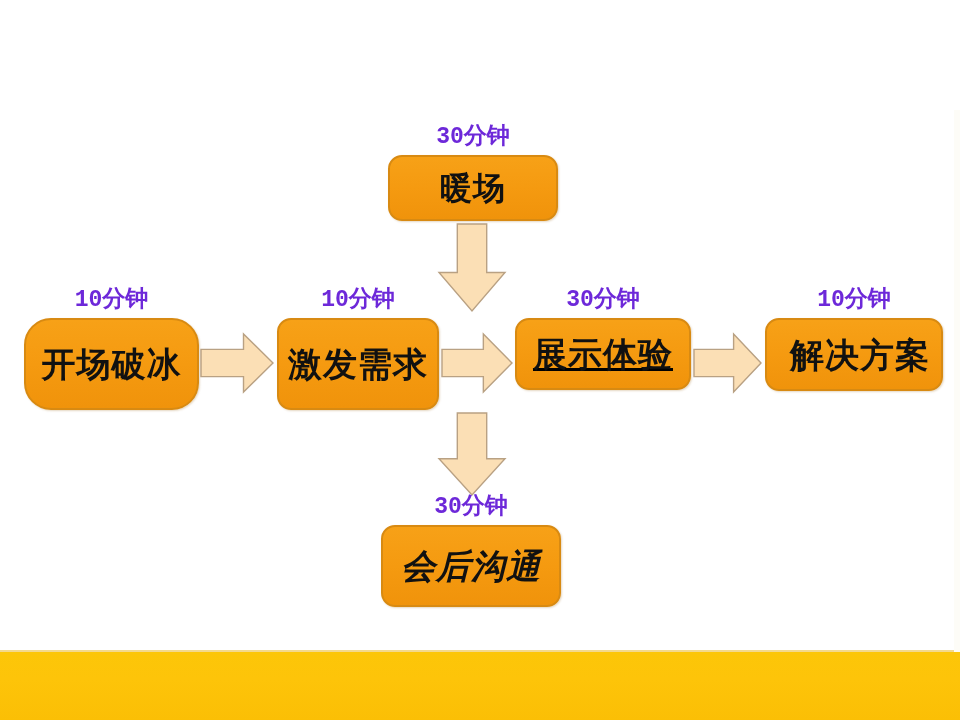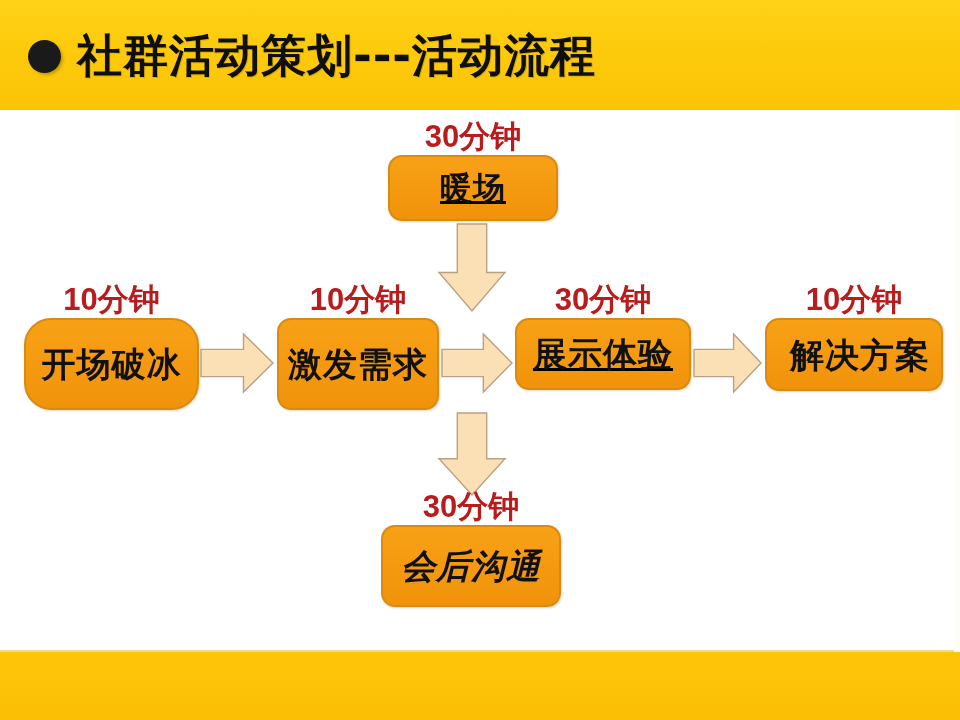--- a/index.html
+++ b/index.html
@@ -115,46 +115,40 @@
     line-height: 36px;
     color: #111111;
     white-space: nowrap;
     letter-spacing: 1px;
   }
   .node.small .node-label { font-size: 32px; }
 
   
   .caption {
     position: absolute;
-    font-family: Liberation Sans, sans-serif;
+    font-family: Liberation Mono, monospace;
     font-weight: bold;
-    font-size: 31px;
+    font-size: 23px;
     line-height: 26px;
-    color: #b91c1c;
+    color: #6d28d9;
     white-space: nowrap;
     text-align: center;
   }
 
   
   .arrow {
     position: absolute;
   }
   .arrow svg { display: block; }
 </style>
 </head>
 <body>
 
 <div class="slide">
 
-  <div class="header-bar">
-    <div class="header-inner">
-      <span class="header-bullet"></span>
-      <span class="header-title">社群活动策划---活动流程</span>
-    </div>
-  </div>
 
   <div class="canvas">
 
     <div class="arrow" id="arrows-layer">
         <div class="arrow" style="left: 437px; top: 113px;">
           <svg width="70" height="90" viewBox="0 0 70 90">
     <polygon points="20.299999999999997,1 49.699999999999996,1 49.699999999999996,49.50000000000001 68,49.50000000000001 35,88 2,49.50000000000001 20.299999999999997,49.50000000000001" fill="#fbdfb5" stroke="#b9a183" stroke-width="1.4" stroke-linejoin="miter"></polygon>
           </svg>
         </div>
         <div class="arrow" style="left: 200px; top: 222px;">
@@ -174,21 +168,21 @@
         </div>
         <div class="arrow" style="left: 437px; top: 302px;">
           <svg width="70" height="85" viewBox="0 0 70 85">
     <polygon points="20.299999999999997,1 49.699999999999996,1 49.699999999999996,46.75000000000001 68,46.75000000000001 35,83 2,46.75000000000001 20.299999999999997,46.75000000000001" fill="#fbdfb5" stroke="#b9a183" stroke-width="1.4" stroke-linejoin="miter"></polygon>
           </svg>
         </div>
       </div>
 
     <div id="nodes-layer">
         <div class="caption" style="left: 388px; width: 170px; top: 14px;">30分钟</div>
-        <div class="node small" style="left: 388px; top: 45px; width: 170px; height: 66px; text-decoration: underline;">
+        <div class="node small" style="left: 388px; top: 45px; width: 170px; height: 66px;">
           <span class="node-label">暖场</span>
         </div>
         <div class="caption" style="left: 24px; width: 175px; top: 177px;">10分钟</div>
         <div class="node" style="left: 24px; top: 208px; width: 175px; height: 92px; border-radius: 27px;">
           <span class="node-label">开场破冰</span>
         </div>
         <div class="caption" style="left: 277px; width: 162px; top: 177px;">10分钟</div>
         <div class="node" style="left: 277px; top: 208px; width: 162px; height: 92px;">
           <span class="node-label">激发需求</span>
         </div>

